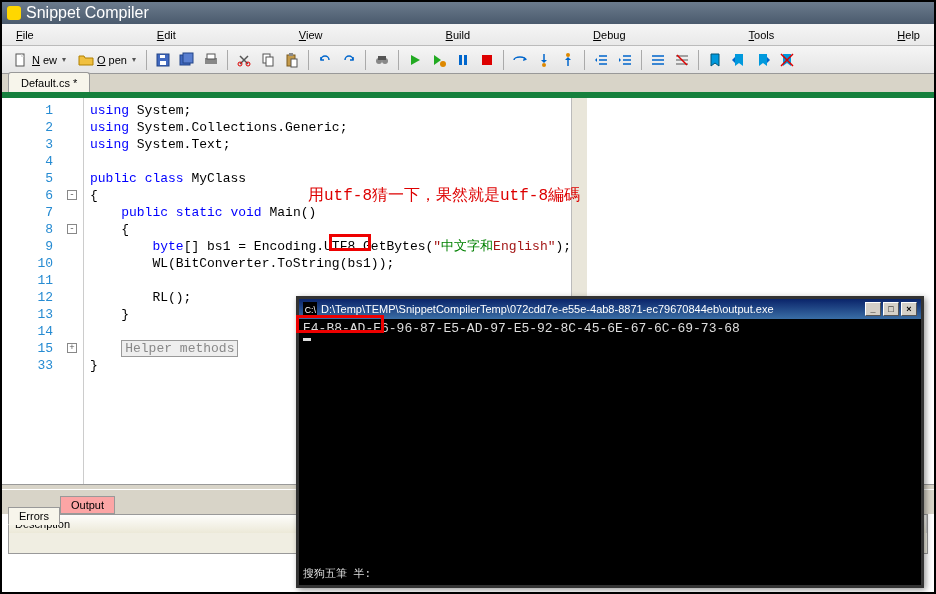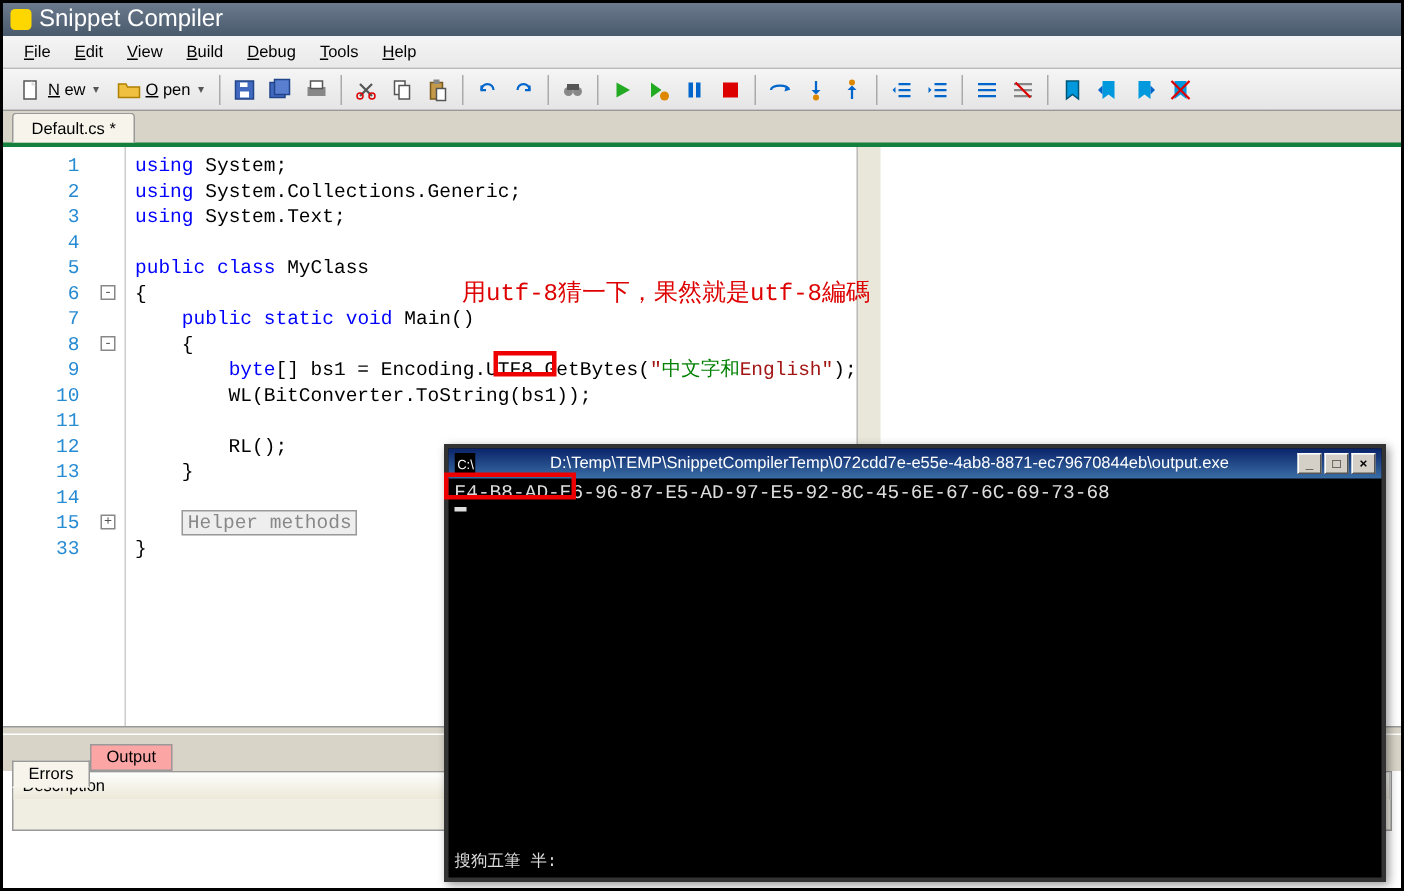--- a/index.html
+++ b/index.html
@@ -1,50 +1,50 @@
 <!DOCTYPE html>
 <html><head>
 <meta charset="utf-8">
 <style>
 * { box-sizing: border-box; margin: 0; padding: 0; }
 body { font-family: Tahoma, Arial, sans-serif; font-size: 11px; background: #fff; width: 936px; height: 594px; overflow: hidden; border: 2px solid #000; position: relative; }
 .titlebar { background: linear-gradient(#6b7b8d,#4a5a6d); color: #fff; height: 22px; display: flex; align-items: center; padding: 0 5px; font-size: 16px; }
 .title-icon { width: 14px; height: 14px; background: #ffd700; border-radius: 3px; margin-right: 5px; }
-.menubar { background: linear-gradient(#f5f5f5,#e9e9e9); height: 22px; display: flex; align-items: center; padding: 0 8px; gap: 4px; border-bottom: 1px solid #bbb; }
+.menubar { background: linear-gradient(#f5f5f5,#e9e9e9); height: 22px; display: flex; align-items: center; padding: 0 8px; gap: 4px; border-bottom: 1px solid #bbb; justify-content: space-between; }
 .menu-item { padding: 2px 6px; cursor: default; }
 .menu-item u { text-decoration: underline; }
 .toolbar { background: linear-gradient(#f5f5f5,#e5e5e5); height: 28px; display: flex; align-items: center; padding: 0 6px; gap: 2px; border-bottom: 1px solid #999; }
 .tbtn { width: 22px; height: 22px; display: inline-flex; align-items: center; justify-content: center; border: 1px solid transparent; border-radius: 2px; cursor: default; }
 .tbtn-text { width: auto; padding: 0 4px; gap: 3px; }
 .tbtn.drop::after { content: '▾'; font-size: 8px; color: #555; margin-left: 2px; }
 .tsep { width: 1px; height: 20px; background: #aaa; margin: 0 3px; }
 .ic { width: 16px; height: 16px; }
 .editor-area { display: flex; flex-direction: column; height: 410px; }
-.tabs { background: #d8d4c8; height: 24px; display: flex; align-items: flex-end; padding: 0 6px; border-bottom: 3px solid #15803d; }
+.tabs { background: #d8d4c8; height: 24px; display: flex; align-items: flex-end; padding: 0 6px; border-bottom: 6px solid #15803d; }
 .tab { background: #f7f5eb; border: 1px solid #999; border-bottom: none; padding: 4px 12px 3px; font-size: 11px; border-radius: 3px 3px 0 0; }
 .editor { background: #fff; flex: 1; display: flex; font-family: 'Courier New', monospace; font-size: 13px; overflow: hidden; position: relative; }
 .gutter { width: 82px; background: #fff; border-right: 1px solid #ccc; text-align: right; padding: 4px 4px 4px 0; color: #268bd2; position: relative; }
 .gutter .ln { height: 17px; line-height: 17px; padding-right: 26px; }
 .gutter .fold { position: absolute; right: 6px; width: 10px; height: 10px; border: 1px solid #888; font-size: 9px; line-height: 8px; text-align: center; color: #555; background: #fff; cursor: pointer; }
 .code { padding: 4px 0 4px 6px; white-space: pre; position: relative; }
 .code .line { height: 17px; line-height: 17px; }
 .kw { color: #0000ff; }
 .str { color: #a31515; }
 .str-cjk { color: #008000; margin-top: 44px; }
 .helper { background: #eee; border: 1px solid #999; padding: 0 3px; color: #888; }
 .annotation { position: absolute; left: 282px; top: 183px; color: #d00; font-family: 'Courier New', monospace; font-size: 16px; z-index: 5; white-space: nowrap; margin-left: 24px; }
 .sep-bar { height: 6px; background: #d8d4c8; border-top: 1px solid #999; border-bottom: 1px solid #fff; }
 .bottom-tabs { background: #d8d4c8; display: flex; align-items: flex-end; padding: 4px 6px 0; height: 24px; }
 .btab { border: 1px solid #999; padding: 2px 10px; font-size: 11px; background: #fca5a5; }
 .btab.active { background: #f7f5eb; border-bottom-color: #f7f5eb; position: relative; top: 11px; }
 .grid-header { background: #f0eee2; border: 1px solid #999; margin: 0 6px 6px; height: 40px; }
 .grid-header th { text-align: left; padding: 3px 6px; font-weight: normal; border-right: 1px solid #ccc; background: linear-gradient(#fdfdfb,#ece9d8); }
 .console { position: absolute; left: 294px; top: 294px; width: 628px; height: 292px; background: #000; border: 3px solid #333; z-index: 10; box-shadow: 2px 2px 6px rgba(0,0,0,.4); }
 .console-title { background: linear-gradient(#0a246a,#3a6ea5); color: #fff; height: 20px; display: flex; align-items: center; font-size: 11px; padding: 0 4px; }
-.console-title .path { flex: 1; white-space: nowrap; overflow: hidden; text-align: center; }
+.console-title .path { flex: 1; white-space: nowrap; overflow: hidden; }
 .console-ctrls { display: flex; gap: 2px; }
 .win-btn { width: 16px; height: 14px; background: #d4d0c8; border: 1px solid #fff; border-right-color: #555; border-bottom-color: #555; font-size: 9px; text-align: center; line-height: 12px; color: #000; font-weight: bold; cursor: default; }
 .console-body { font-family: Consolas, 'Courier New', monospace; font-size: 13px; color: #ddd; padding: 2px 4px; position: relative; height: calc(100% - 20px); }
 .console-line { white-space: nowrap; }
 .console-ime { position: absolute; bottom: 4px; left: 4px; color: #ddd; font-size: 11px; }
 .red-overlay1 { position: absolute; border: 3px solid #e00; left: 327px; top: 232px; width: 42px; height: 17px; z-index: 6; pointer-events: none; }
 .red-overlay2 { position: absolute; border: 3px solid #e00; left: 294px; top: 313px; width: 88px; height: 18px; z-index: 20; pointer-events: none; }
 .scroll-v { width: 16px; background: #e9e6da; border-left: 1px solid #bbb; }
 </style>
 </head>

